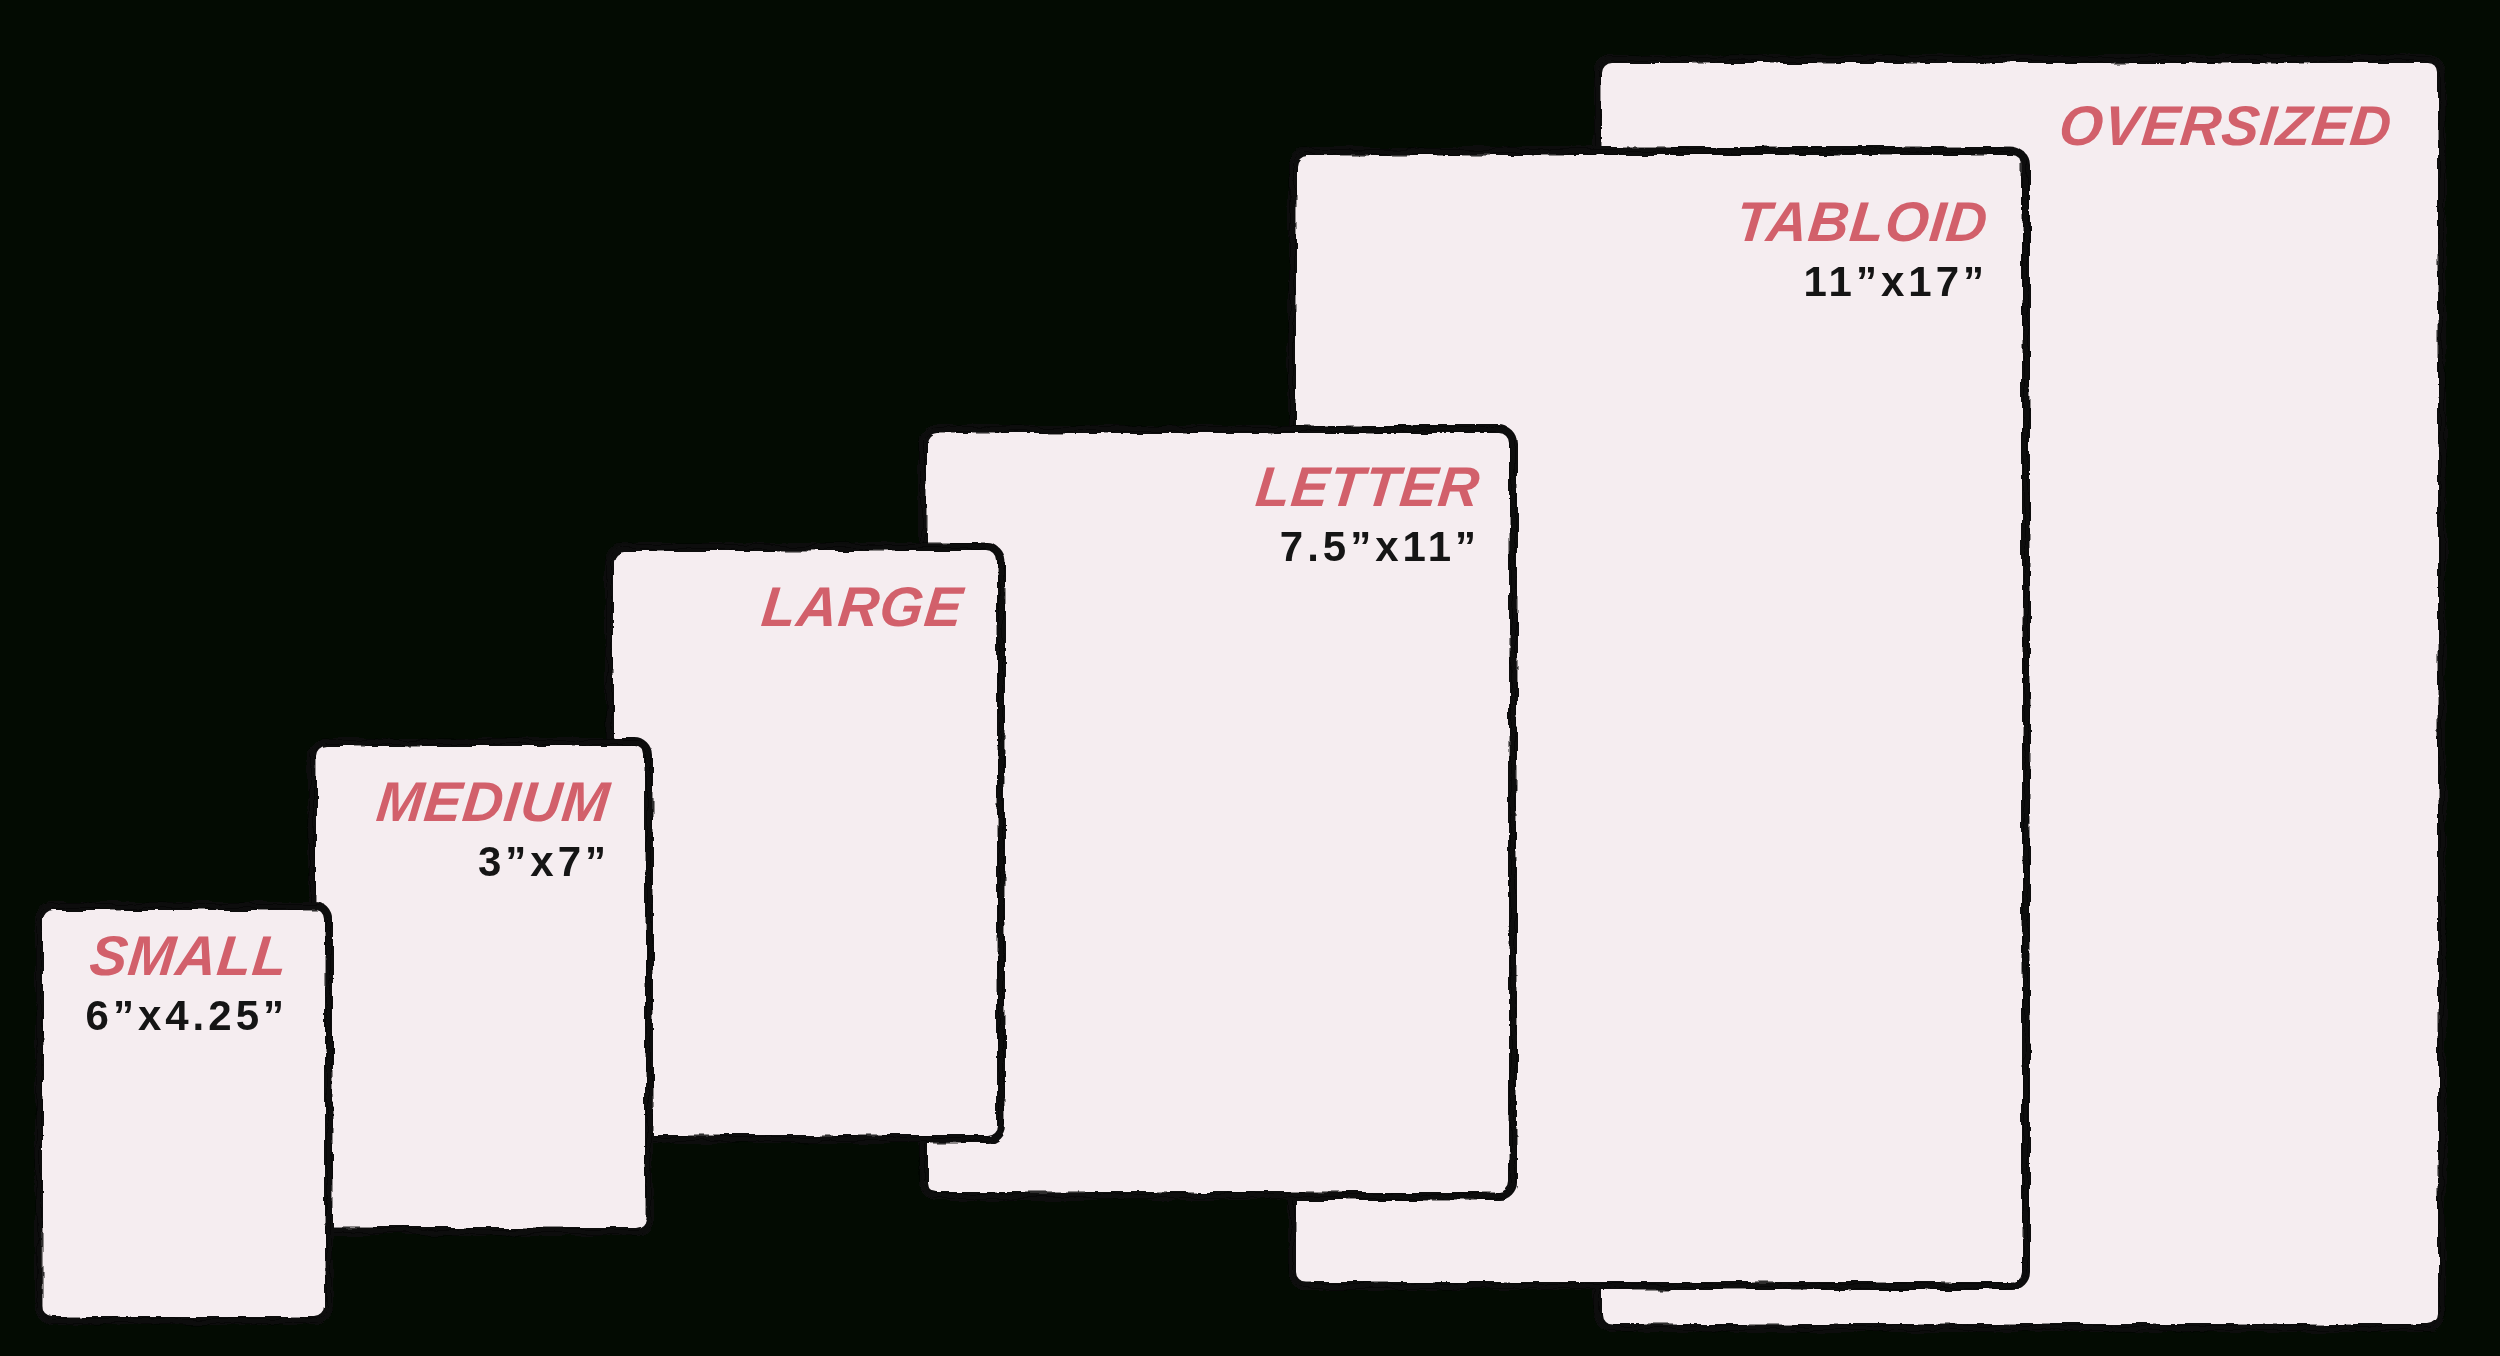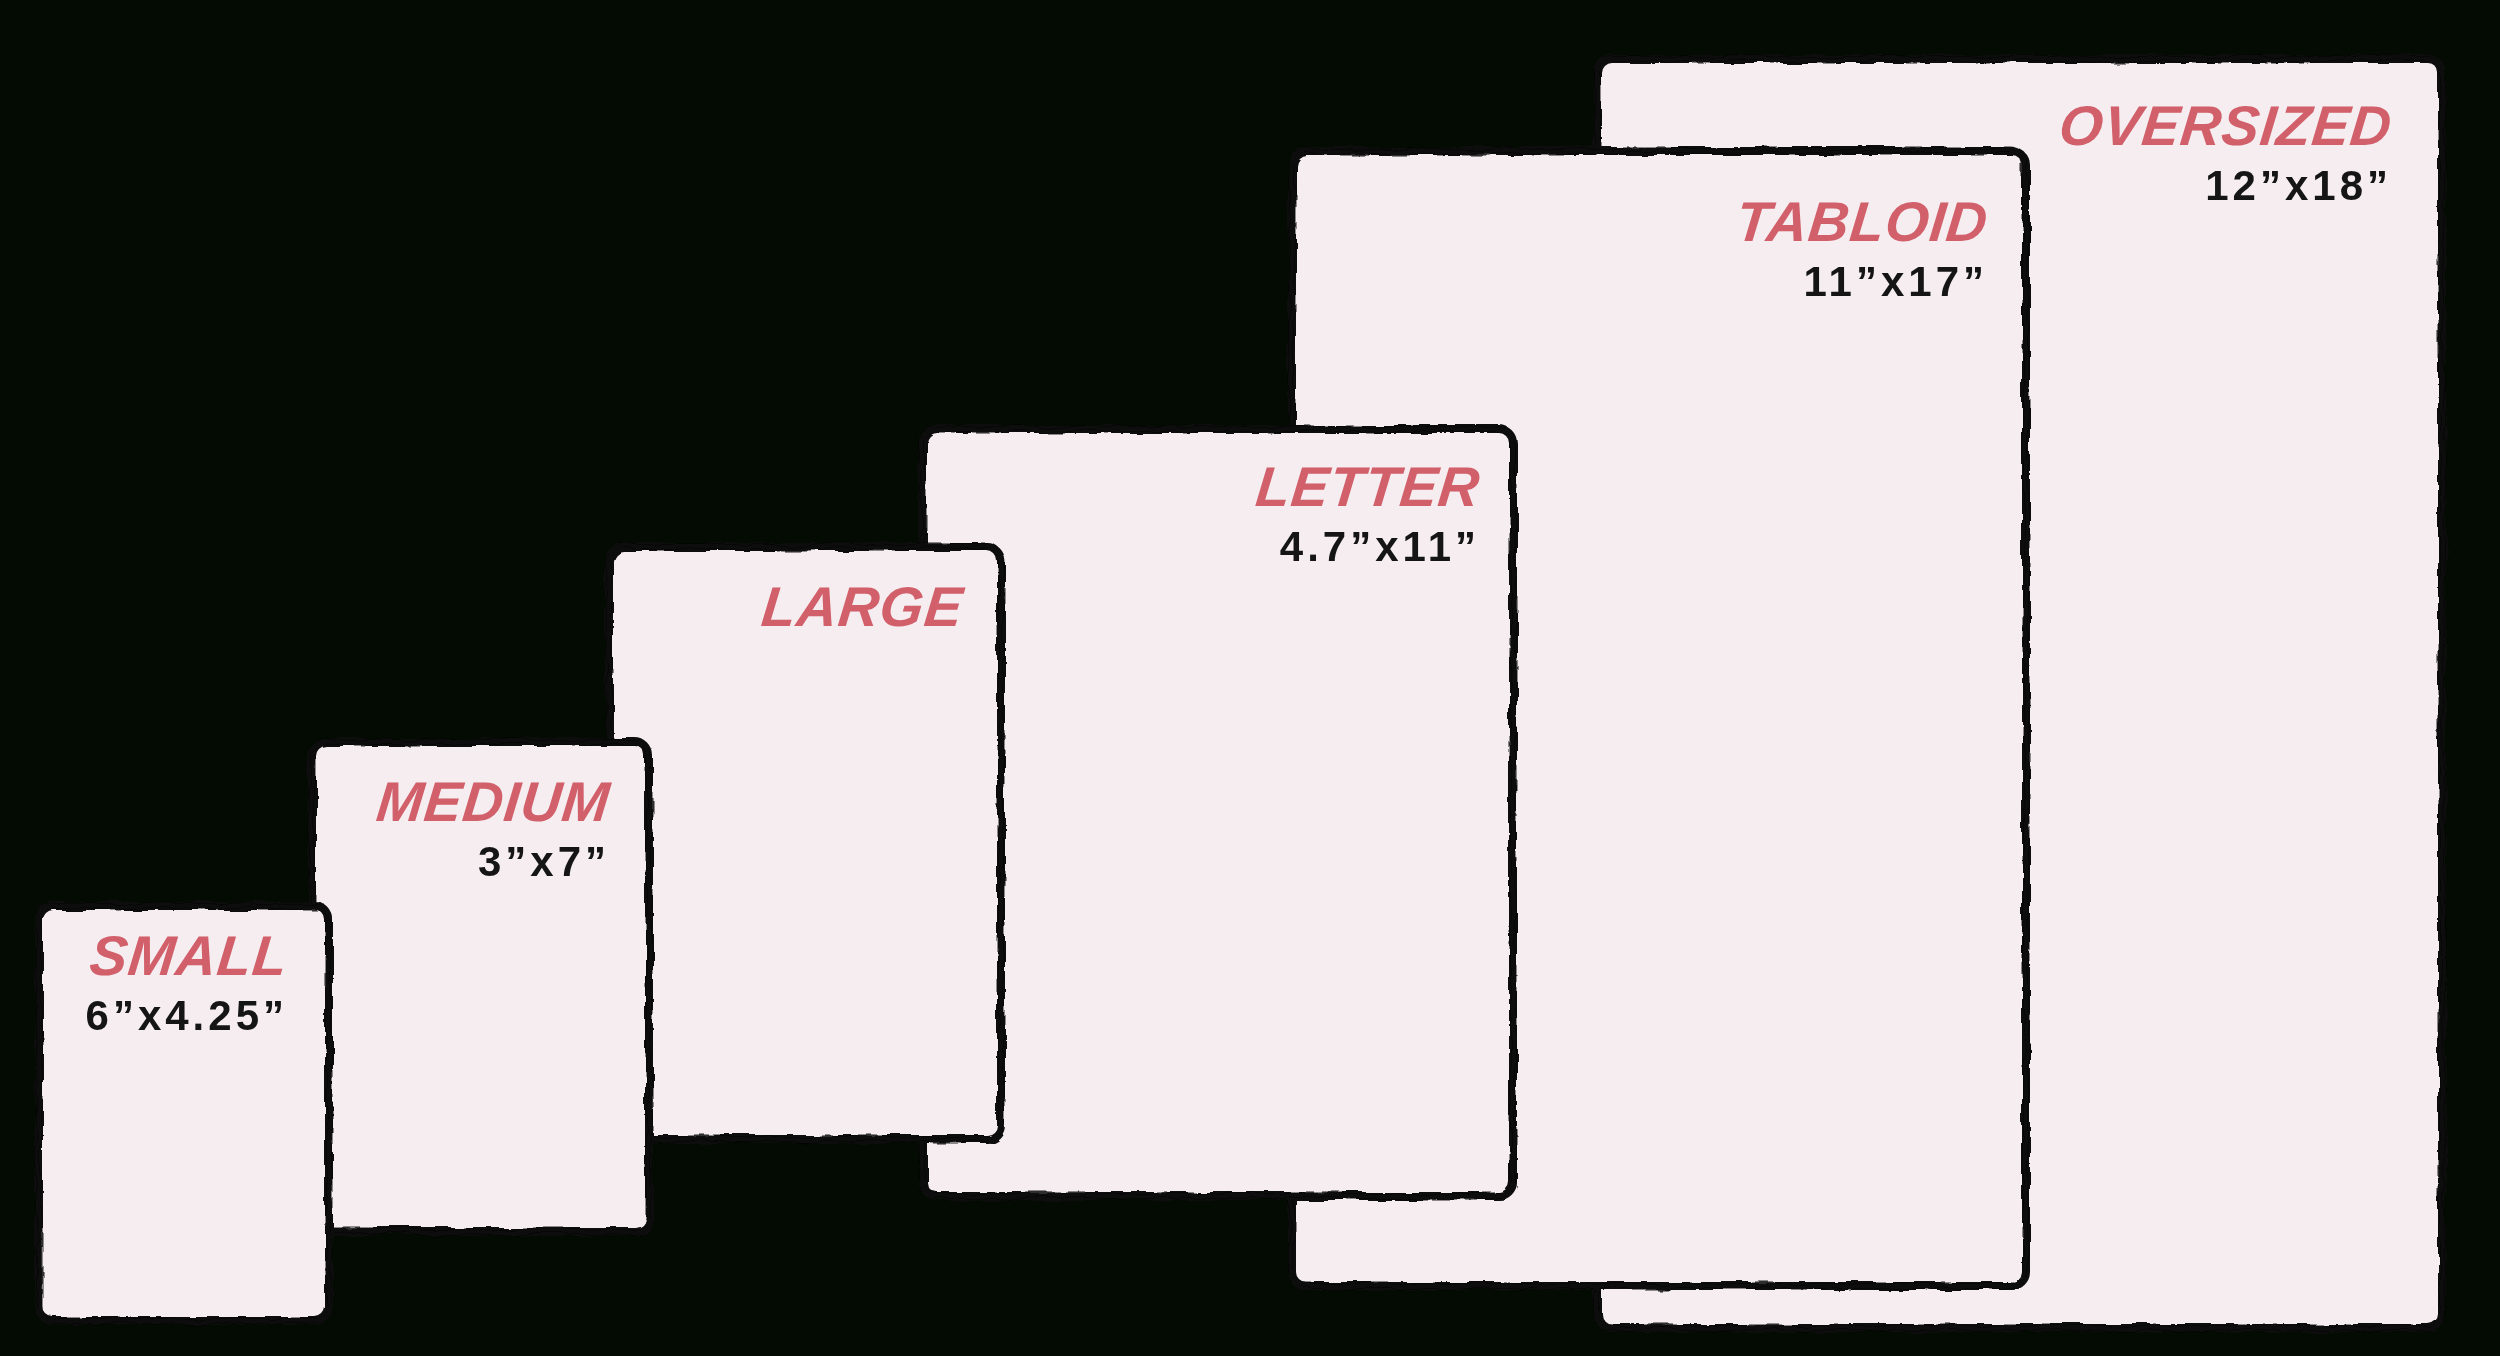--- a/index.html
+++ b/index.html
@@ -90,31 +90,30 @@
     </g>
 
     <g>
       <rect x="39" y="906" width="290" height="415" rx="14" fill="#f5edf0" stroke="#0d0d0d" stroke-width="8" filter="url(#roughA)"></rect>
       <rect x="39" y="906" width="290" height="415" rx="14" fill="none" stroke="#0d0d0d" stroke-width="5" opacity="0.85" filter="url(#roughB)"></rect>
     </g>
   </svg>
 
   <div class="card-text" style="left:1594px; top:98px; width:798px;">
     <div class="card-label">OVERSIZED</div>
-    <div class="card-dims">12”x18”</div>
   </div>
 
   <div class="card-text" style="left:1288px; top:194px; width:700px;">
     <div class="card-label">TABLOID</div>
     <div class="card-dims">11”x17”</div>
   </div>
 
   <div class="card-text" style="left:919px; top:459px; width:561px;">
     <div class="card-label">LETTER</div>
-    <div class="card-dims">4.7”x11”</div>
+    <div class="card-dims">7.5”x11”</div>
   </div>
 
   <div class="card-text" style="left:605px; top:579px; width:358px;">
     <div class="card-label">LARGE</div>
   </div>
 
   <div class="card-text" style="left:308px; top:774px; width:302px;">
     <div class="card-label">MEDIUM</div>
     <div class="card-dims">3”x7”</div>
   </div>

